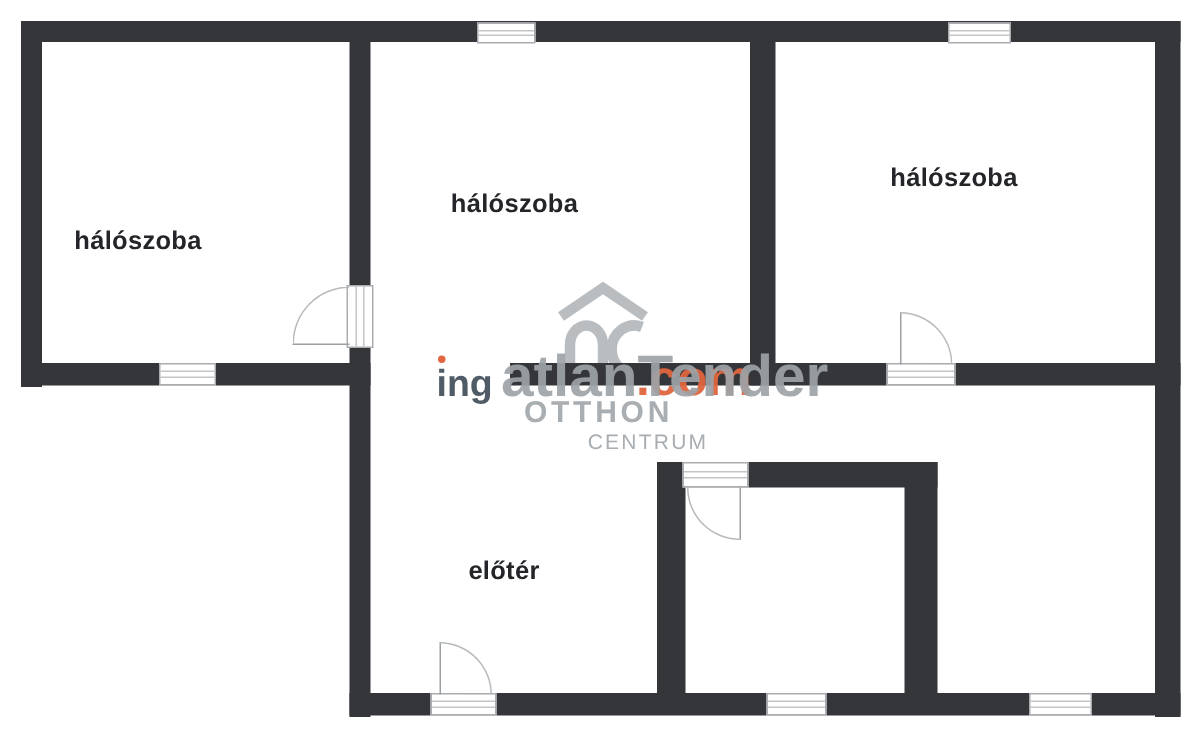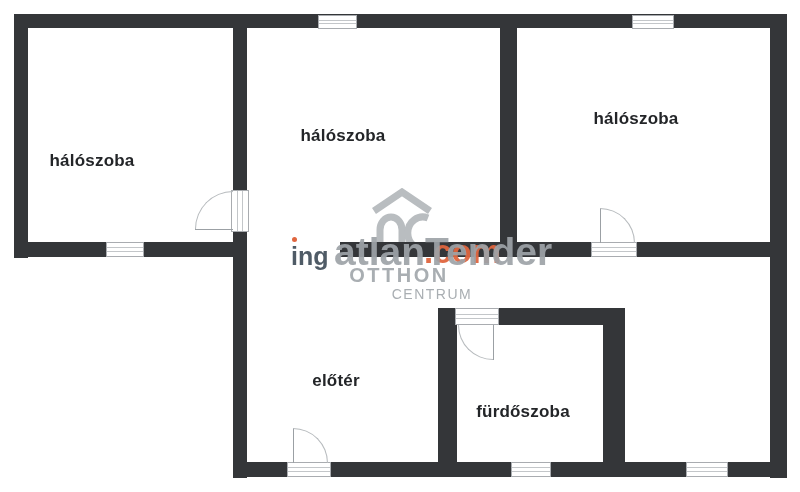--- a/index.html
+++ b/index.html
@@ -78,21 +78,20 @@
   <div class="arc bl" style="left:458px;top:325px;width:35px;height:35px;"></div>
 
   <div class="sym h" style="left:287px;top:462px;width:44px;height:15px;"></div>
   <div class="leaf" style="left:293px;top:428px;width:1px;height:35px;"></div>
   <div class="arc tr" style="left:293px;top:428px;width:35px;height:35px;"></div>
 
   <div class="room-label" style="left:92px;top:141px;">hálószoba</div>
   <div class="room-label" style="left:343px;top:116px;">hálószoba</div>
   <div class="room-label" style="left:636px;top:99px;">hálószoba</div>
   <div class="room-label" style="left:336px;top:361px;">előtér</div>
-  <div class="room-label" style="left:523px;top:392px;">fürdőszoba</div>
 
   <div class="wm-com">.com</div>
   <div class="wm-overlay">atlanTender</div>
   <div class="wm-ing">ing</div>
   <div class="wm-dot"></div>
   <div class="wm-line1">OTTHON</div>
   <div class="wm-line2">CENTRUM</div>
 
 </div>
 

